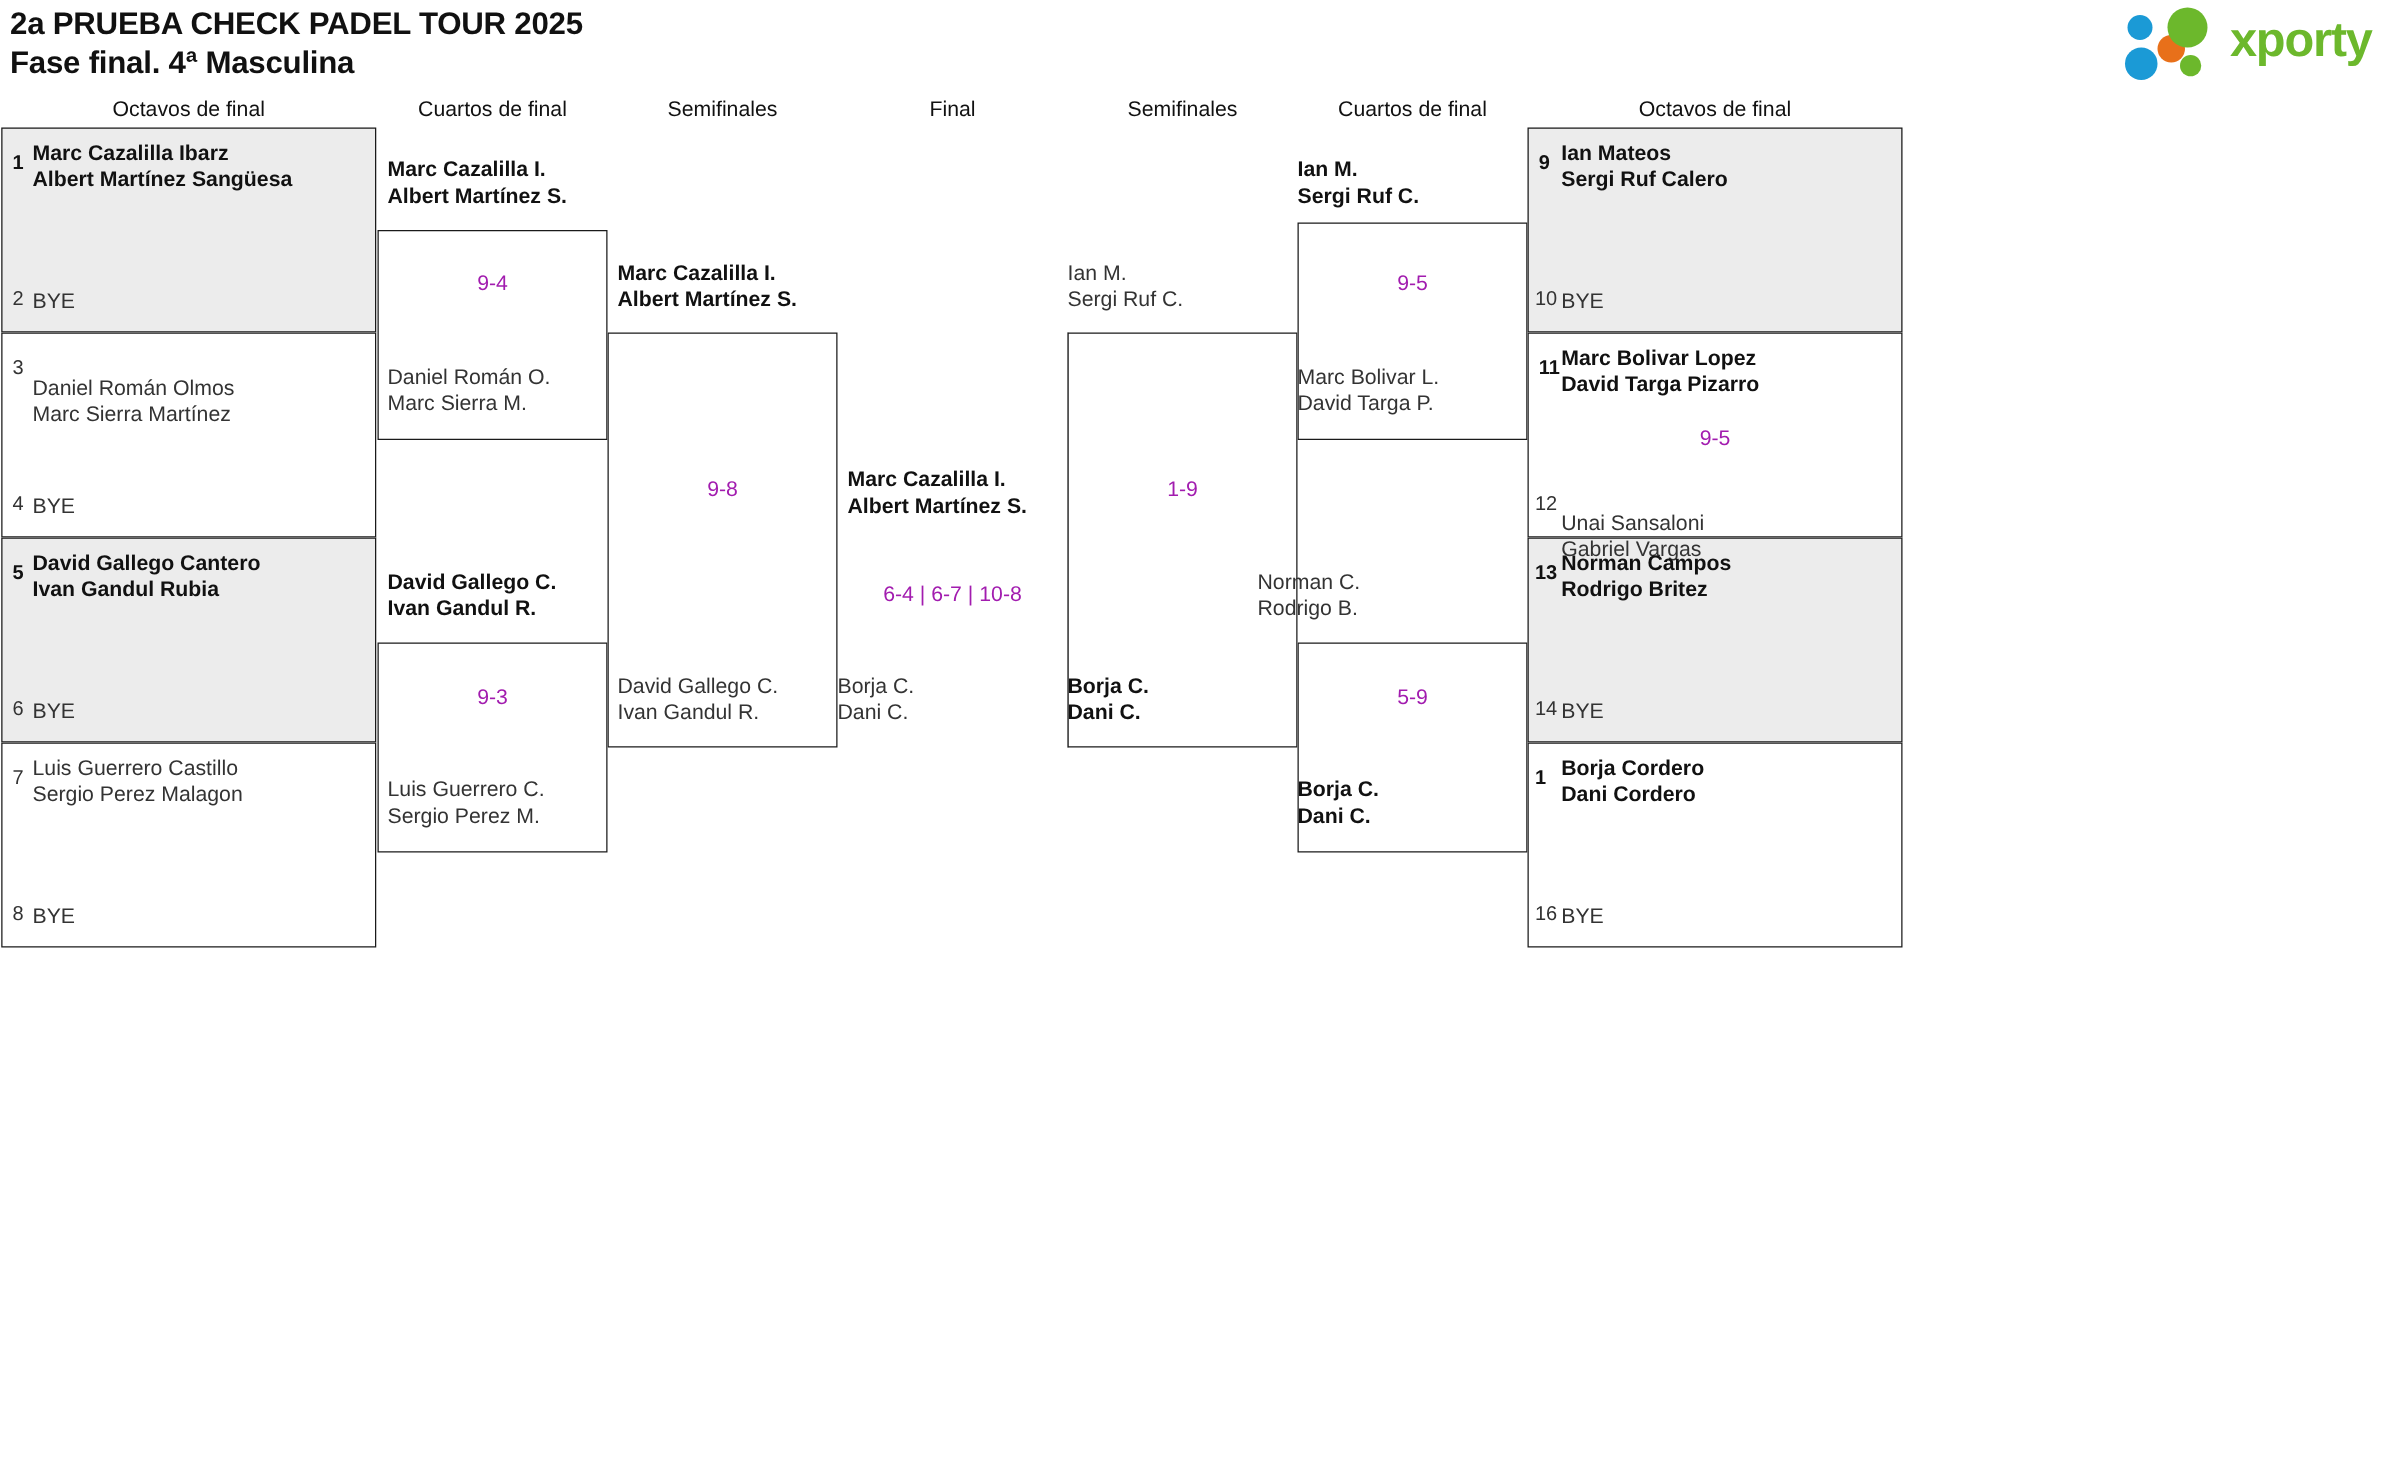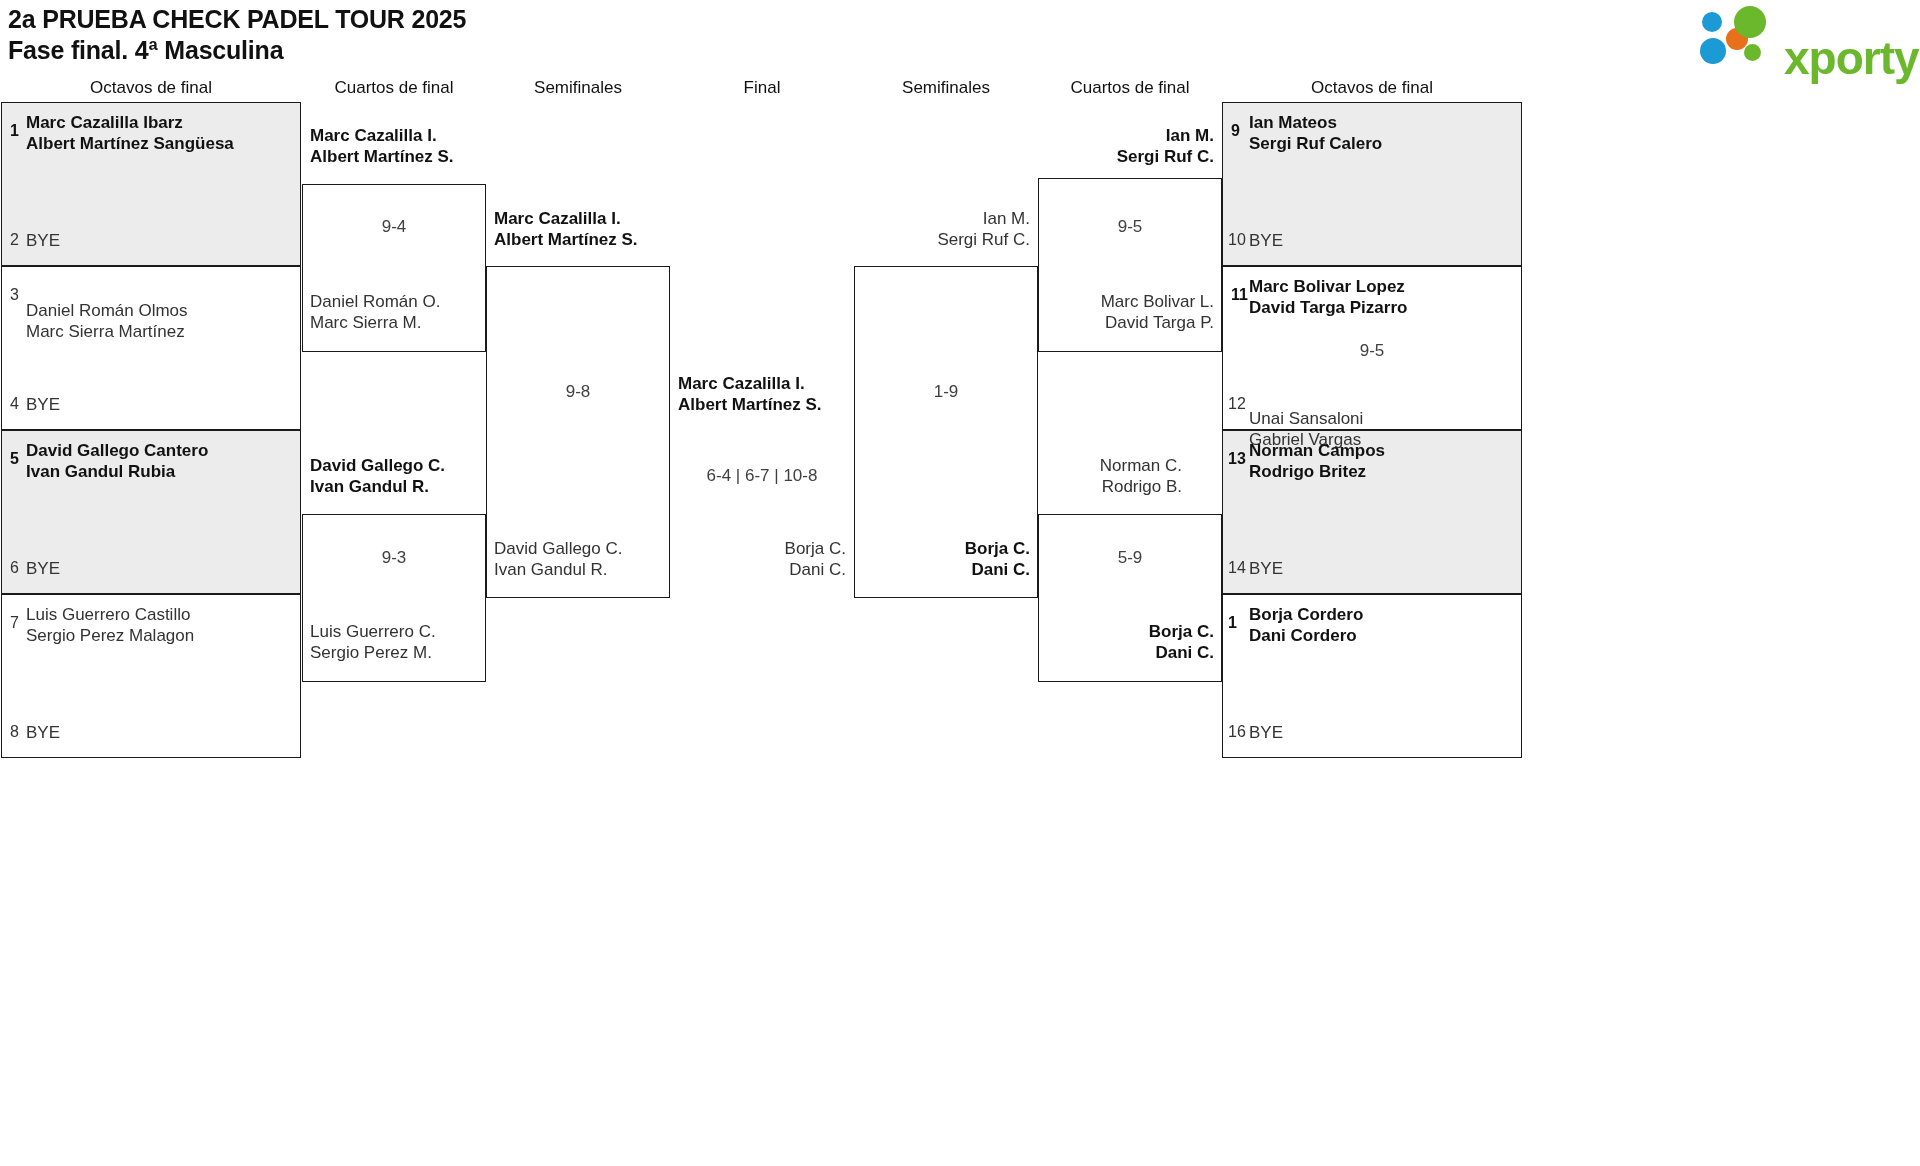--- a/index.html
+++ b/index.html
@@ -11,40 +11,40 @@
     overflow:hidden;
     -webkit-font-smoothing:antialiased;
   }
   .title-block{position:absolute;left:8px;top:4px;}
   .title-line1{font-size:25px;font-weight:bold;color:#111111;line-height:30px;letter-spacing:-0.2px;}
   .title-line2{font-size:25px;font-weight:bold;color:#111111;line-height:32px;letter-spacing:-0.2px;}
 
   
   .logo{position:absolute;left:1700px;top:4px;width:208px;height:58px;}
   .dot{position:absolute;border-radius:50%;}
-  .logo-word{position:absolute;left:84px;top:0px;font-size:46px;font-weight:bold;color:#6cb82c;letter-spacing:-1px;line-height:58px;margin-top:25px;}
+  .logo-word{position:absolute;left:84px;top:0px;font-size:39px;font-weight:bold;color:#6cb82c;letter-spacing:-1px;line-height:58px;}
 
   
   .rhead{position:absolute;font-size:17px;color:#111111;text-align:center;}
 
   
   .box{position:absolute;box-sizing:border-box;border:1px solid #1a1a1a;}
   .box.gray{background:#ececec;}
   .box.white{background:#ffffff;}
 
   
   .seed{position:absolute;font-size:16px;color:#333333;}
   .seed.b{font-weight:bold;color:#111111;}
 
   
   .names{position:absolute;font-size:17px;line-height:21px;color:#333333;white-space:nowrap;}
   .names.win{font-weight:bold;color:#111111;}
-  .names.r{text-align:right;}
-
-  .score{position:absolute;font-size:17px;color:#404040;white-space:nowrap;}
+  .names.r{text-align:left;}
+
+  .score{position:absolute;font-size:17px;color:#a21caf;white-space:nowrap;}
   .score.c{text-align:center;}
 
   .bye{position:absolute;font-size:17px;color:#333333;}
 
   
   .ln{position:absolute;background:#1a1a1a;}
 </style>
 </head>
 <body>
 

